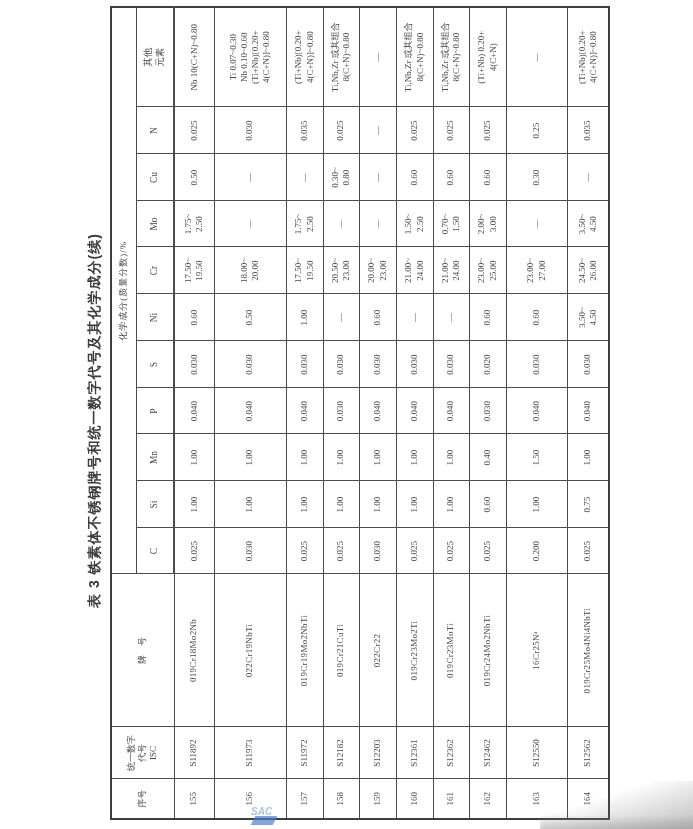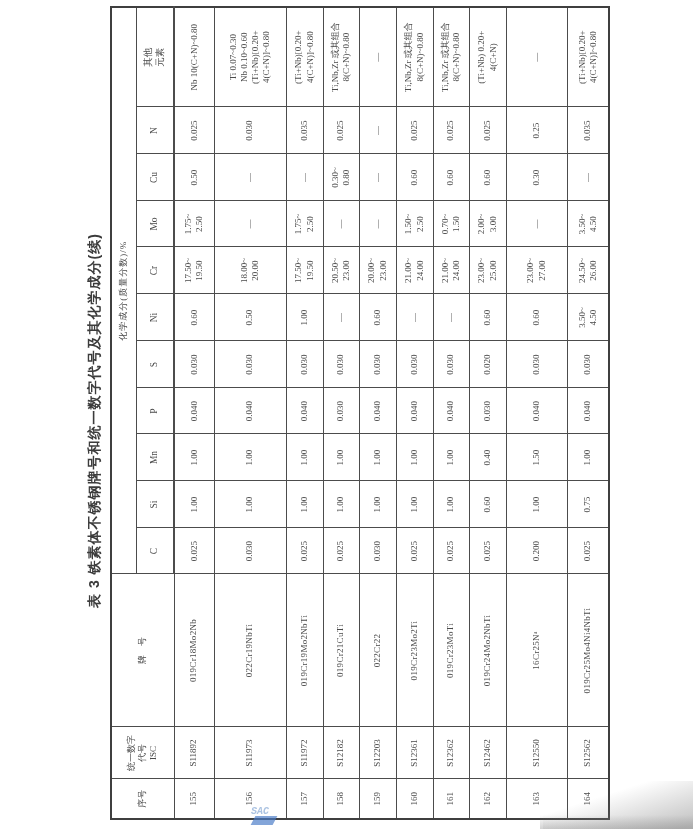--- a/index.html
+++ b/index.html
@@ -42,21 +42,21 @@
   td.other-cell { font-size:8px; line-height:1.3; }
   td.col-grade-b { border-left-width:2px; border-right-width:2px; }
   tr.hdr-split td { border-bottom-width:2px; }
   
   .sac {
     position:absolute; left:249px; top:805px; width:30px; height:22px;
     opacity:0.85;
   }
   .sac-text {
     position:absolute; left:2px; top:1px;
-    font-family:Liberation Mono, monospace;
+    font-family:Liberation Sans, sans-serif;
     font-style:italic; font-weight:bold; font-size:10px; color:#9db9dd;
   }
   .sac-swoosh {
     position:absolute; left:4px; top:11px; width:22px; height:9px;
     background:#4a7cc7; transform:skewX(-28deg); opacity:0.8;
   }
   
   .corner-shade {
     position:absolute; right:0; bottom:0; width:150px; height:48px;
     background:linear-gradient(to bottom right, rgba(130,130,130,0) 35%, rgba(120,120,120,0.45) 95%);

